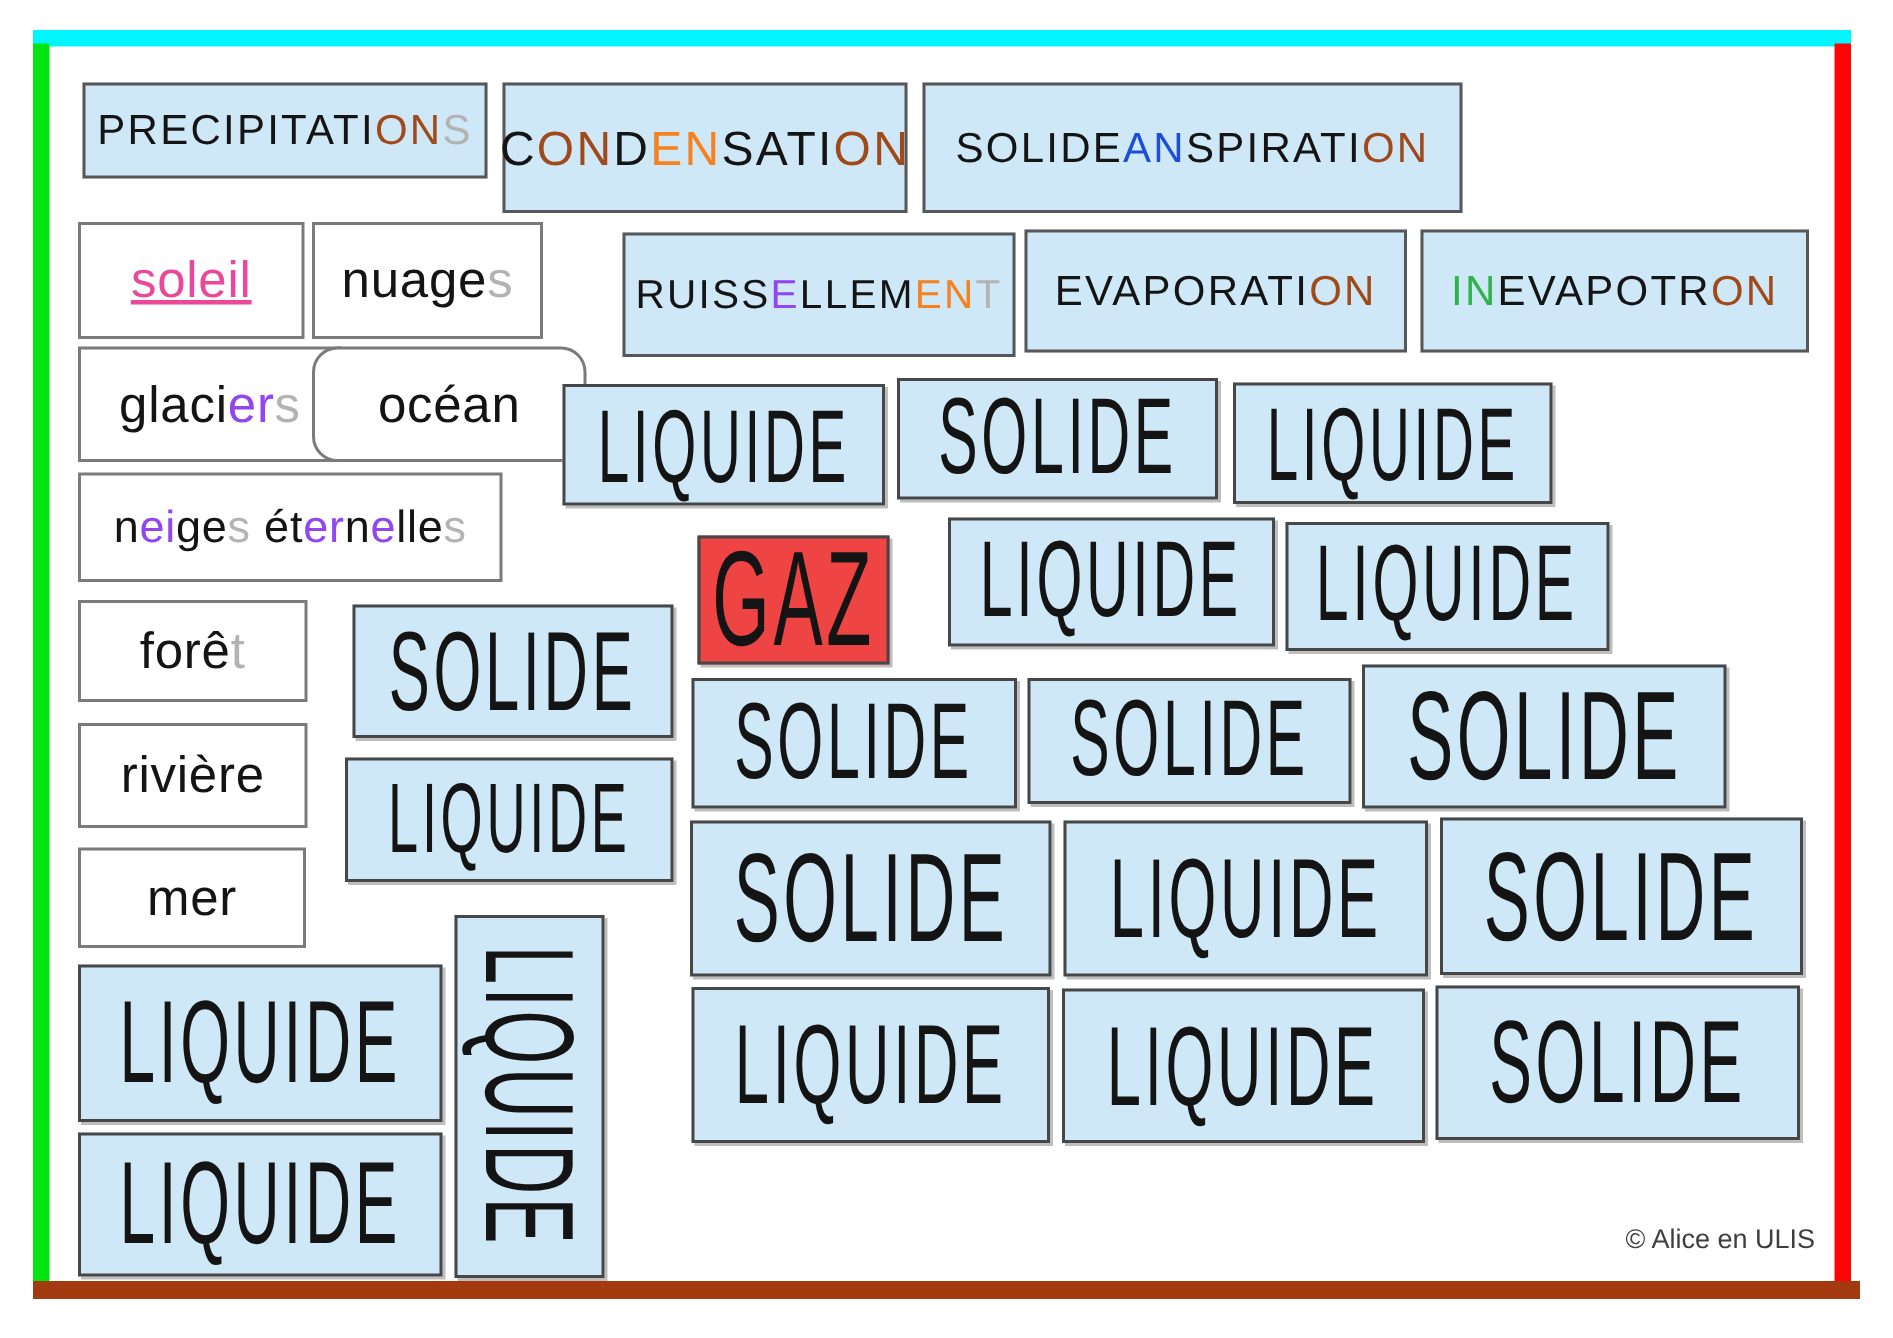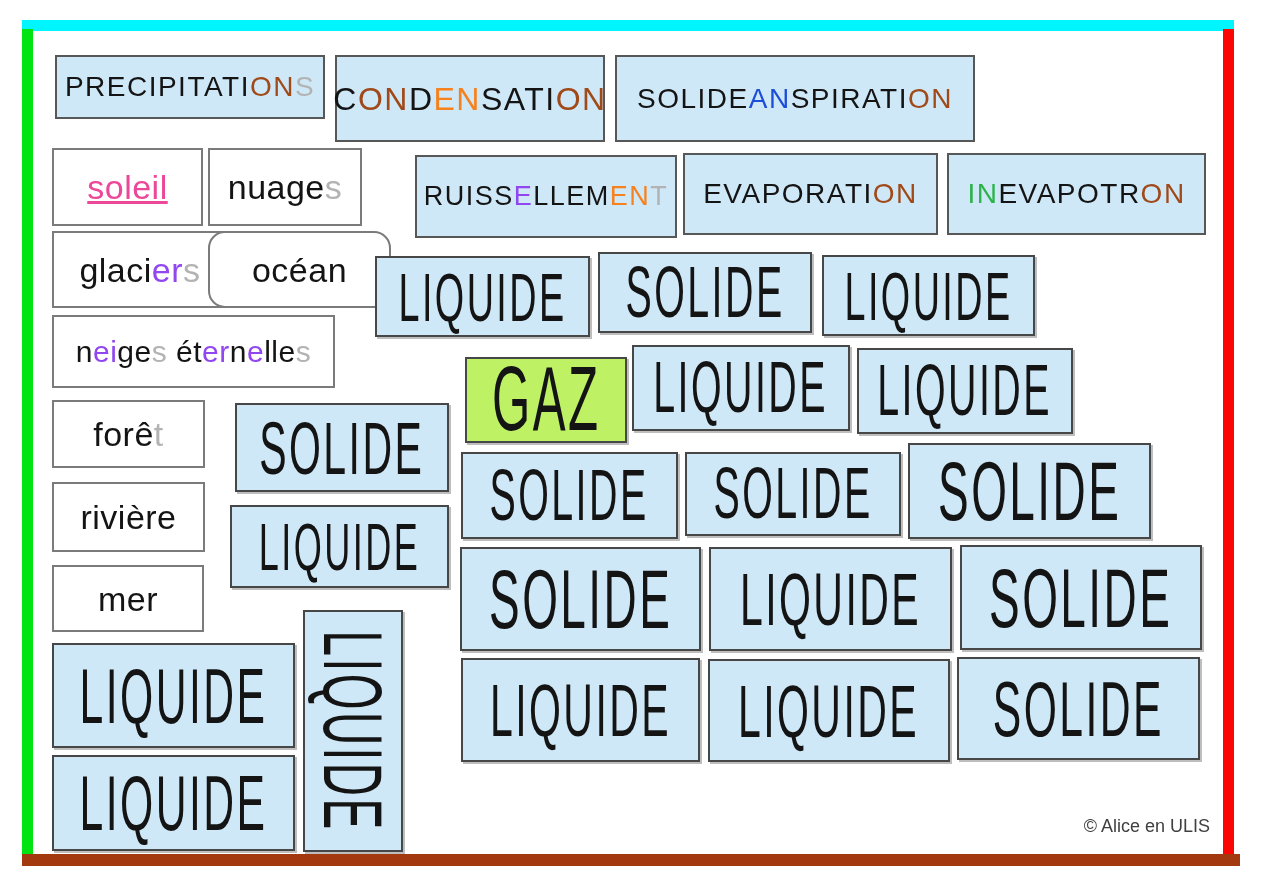--- a/index.html
+++ b/index.html
@@ -67,21 +67,21 @@
       </div>
       <div class="card state" style="left: 598px; top: 252px; width: 214px; height: 81px; background: rgb(207, 232, 247);">
         <span class="word" style="font-size: 48px;"><span style="color: rgb(20, 20, 20);">SOLIDE</span></span>
       </div>
       <div class="card state" style="left: 822px; top: 255px; width: 213px; height: 81px; background: rgb(207, 232, 247);">
         <span class="word" style="font-size: 46px;"><span style="color: rgb(20, 20, 20);">LIQUIDE</span></span>
       </div>
       <div class="card white" style="left: 52px; top: 315px; width: 283px; height: 73px;">
         <span class="word" style="font-size: 30px;"><span style="color: rgb(20, 20, 20);">n</span><span style="color: rgb(145, 70, 240);">ei</span><span style="color: rgb(20, 20, 20);">ge</span><span style="color: rgb(179, 179, 179);">s</span><span style="color: rgb(20, 20, 20);"> ét</span><span style="color: rgb(145, 70, 240);">er</span><span style="color: rgb(20, 20, 20);">n</span><span style="color: rgb(145, 70, 240);">e</span><span style="color: rgb(20, 20, 20);">lle</span><span style="color: rgb(179, 179, 179);">s</span></span>
       </div>
-      <div class="card state" style="left: 465px; top: 357px; width: 162px; height: 86px; background: #bef264;">
+      <div class="card state" style="left: 465px; top: 357px; width: 128px; height: 86px; background: #ef4444;">
         <span class="word" style="font-size: 60px;"><span style="color: rgb(20, 20, 20);">GAZ</span></span>
       </div>
       <div class="card state" style="left: 632px; top: 345px; width: 218px; height: 86px; background: rgb(207, 232, 247);">
         <span class="word" style="font-size: 48px;"><span style="color: rgb(20, 20, 20);">LIQUIDE</span></span>
       </div>
       <div class="card state" style="left: 857px; top: 348px; width: 216px; height: 86px; background: rgb(207, 232, 247);">
         <span class="word" style="font-size: 48px;"><span style="color: rgb(20, 20, 20);">LIQUIDE</span></span>
       </div>
       <div class="card white" style="left: 52px; top: 400px; width: 153px; height: 68px;">
         <span class="word" style="font-size: 34px;"><span style="color: rgb(20, 20, 20);">forê</span><span style="color: rgb(179, 179, 179);">t</span></span>

